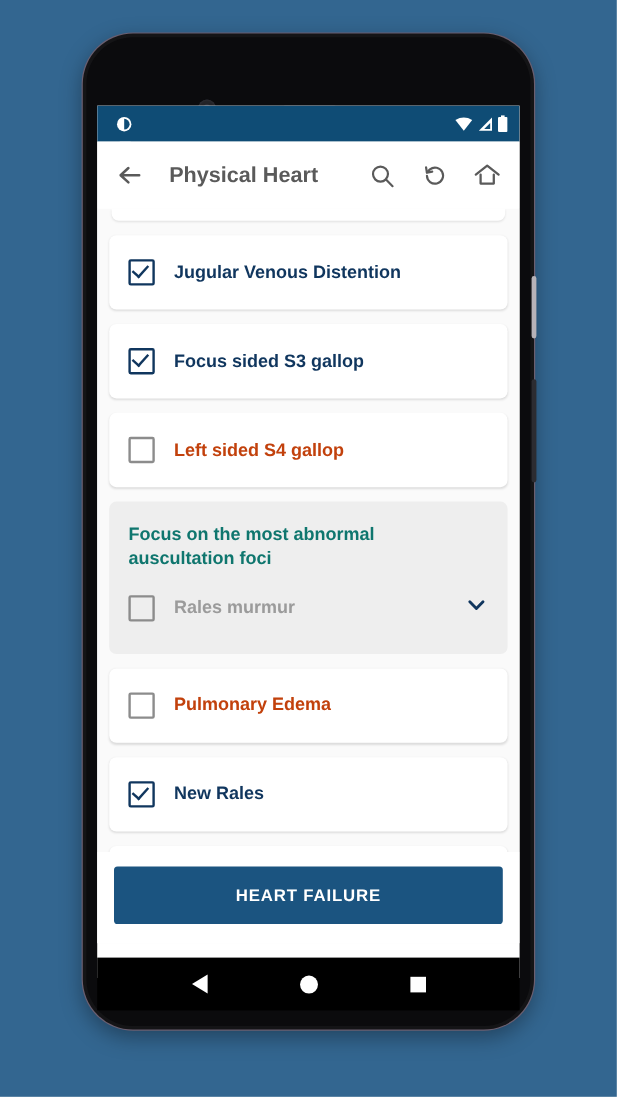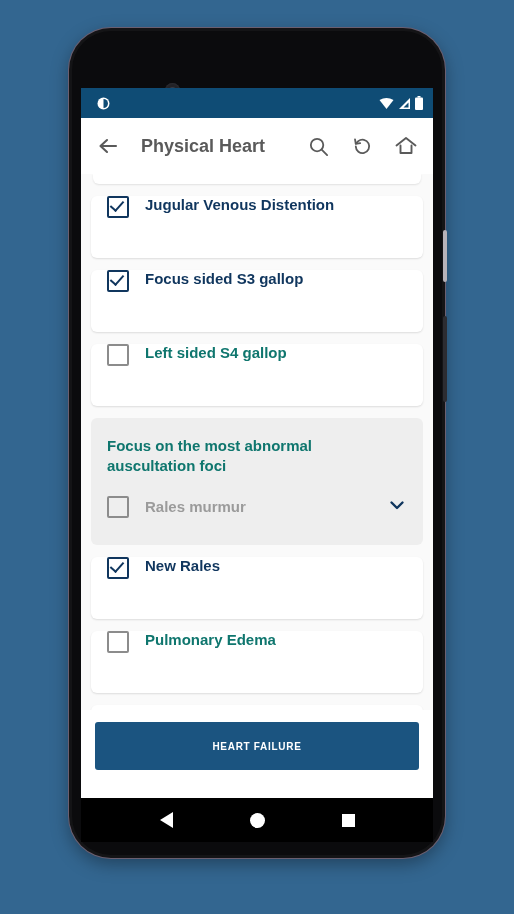--- a/index.html
+++ b/index.html
@@ -165,37 +165,37 @@
     box-shadow: 0 1px 2px rgba(0,0,0,0.10);
   }
 
   .item-card {
     background: #ffffff;
     border-radius: 6px;
     margin-top: 12px;
     padding: 0 16px;
     height: 62px;
     display: flex;
-    align-items: flex-start;
+    align-items: center;
     gap: 16px;
     box-shadow: 0 1px 2px rgba(0,0,0,0.12);
     cursor: pointer;
   }
 
   .item-label {
     font-size: 15px;
     white-space: nowrap;
     overflow: hidden;
   }
   .item-card.checked .item-label {
     color: #10365e;
     font-weight: bold;
   }
   .item-card.unchecked .item-label {
-    color: #0f766e;
+    color: #c2410c;
     font-weight: bold;
   }
 
   
   .checkbox {
     flex: 0 0 auto;
     width: 22px;
     height: 22px;
     border-radius: 2px;
     position: relative;
@@ -261,21 +261,21 @@
     padding: 12px 14px 16px 14px;
   }
   .cta-button {
     width: 100%;
     height: 48px;
     background: #1b5480;
     color: #ffffff;
     border: none;
     border-radius: 3px;
     font-family: "Liberation Sans", sans-serif;
-    font-size: 10px;
+    font-size: 14px;
     font-weight: bold;
     letter-spacing: 0.7px;
     cursor: pointer;
   }
 
   
   .nav-bar {
     position: absolute;
     left: 12px;
     bottom: 16px;
@@ -404,28 +404,28 @@
             <span class="checkbox unchecked"></span>
             <span class="item-label">Rales murmur</span>
             <span class="chevron">
               <svg width="20" height="20" viewBox="0 0 20 20">
                 <path d="M4.5 7.5 L10 13 L15.5 7.5" stroke="#10365e" stroke-width="2.4" fill="none" stroke-linecap="round" stroke-linejoin="round"></path>
               </svg>
             </span>
           </div>
         </div>
 
+        <div class="item-card unchecked">
+          <span class="checkbox unchecked"></span>
+          <span class="item-label">Pulmonary Edema</span>
+        </div>
+
         <div class="item-card checked">
           <span class="checkbox checked"></span>
           <span class="item-label">New Rales</span>
-        </div>
-
-        <div class="item-card unchecked">
-          <span class="checkbox unchecked"></span>
-          <span class="item-label">Pulmonary Edema</span>
         </div>
 
         <div class="item-card unchecked clipped">
           <span class="checkbox unchecked"></span>
           <span class="item-label">Hepatojugular reflux</span>
         </div>
 
       </div>
 
       <div class="cta-wrap">

